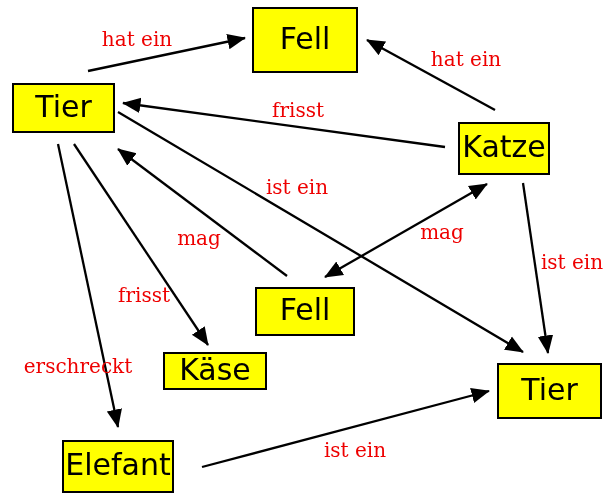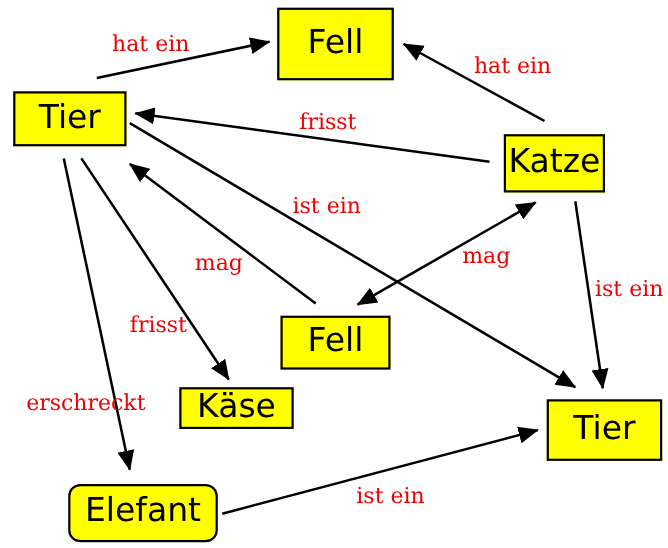--- a/index.html
+++ b/index.html
@@ -68,21 +68,21 @@
   </div>
   <div class="node" style="left:255px;top:287px;width:100px;height:49px;">
     <span>Fell</span>
   </div>
   <div class="node" style="left:163px;top:352px;width:104px;height:38px;">
     <span>Käse</span>
   </div>
   <div class="node" style="left:497px;top:363px;width:105px;height:56px;">
     <span>Tier</span>
   </div>
-  <div class="node" style="left:62px;top:440px;width:136px;height:53px;border-radius:11px;">
+  <div class="node" style="left:62px;top:440px;width:112px;height:53px;">
     <span>Elefant</span>
   </div>
 
   <div class="edge-label" style="left:137px;top:39px;">hat ein</div>
   <div class="edge-label" style="left:466px;top:59px;">hat ein</div>
   <div class="edge-label" style="left:298px;top:110px;">frisst</div>
   <div class="edge-label" style="left:199px;top:238px;">mag</div>
   <div class="edge-label" style="left:442px;top:232px;">mag</div>
   <div class="edge-label" style="left:144px;top:295px;">frisst</div>
   <div class="edge-label" style="left:78px;top:366px;">erschreckt</div>

